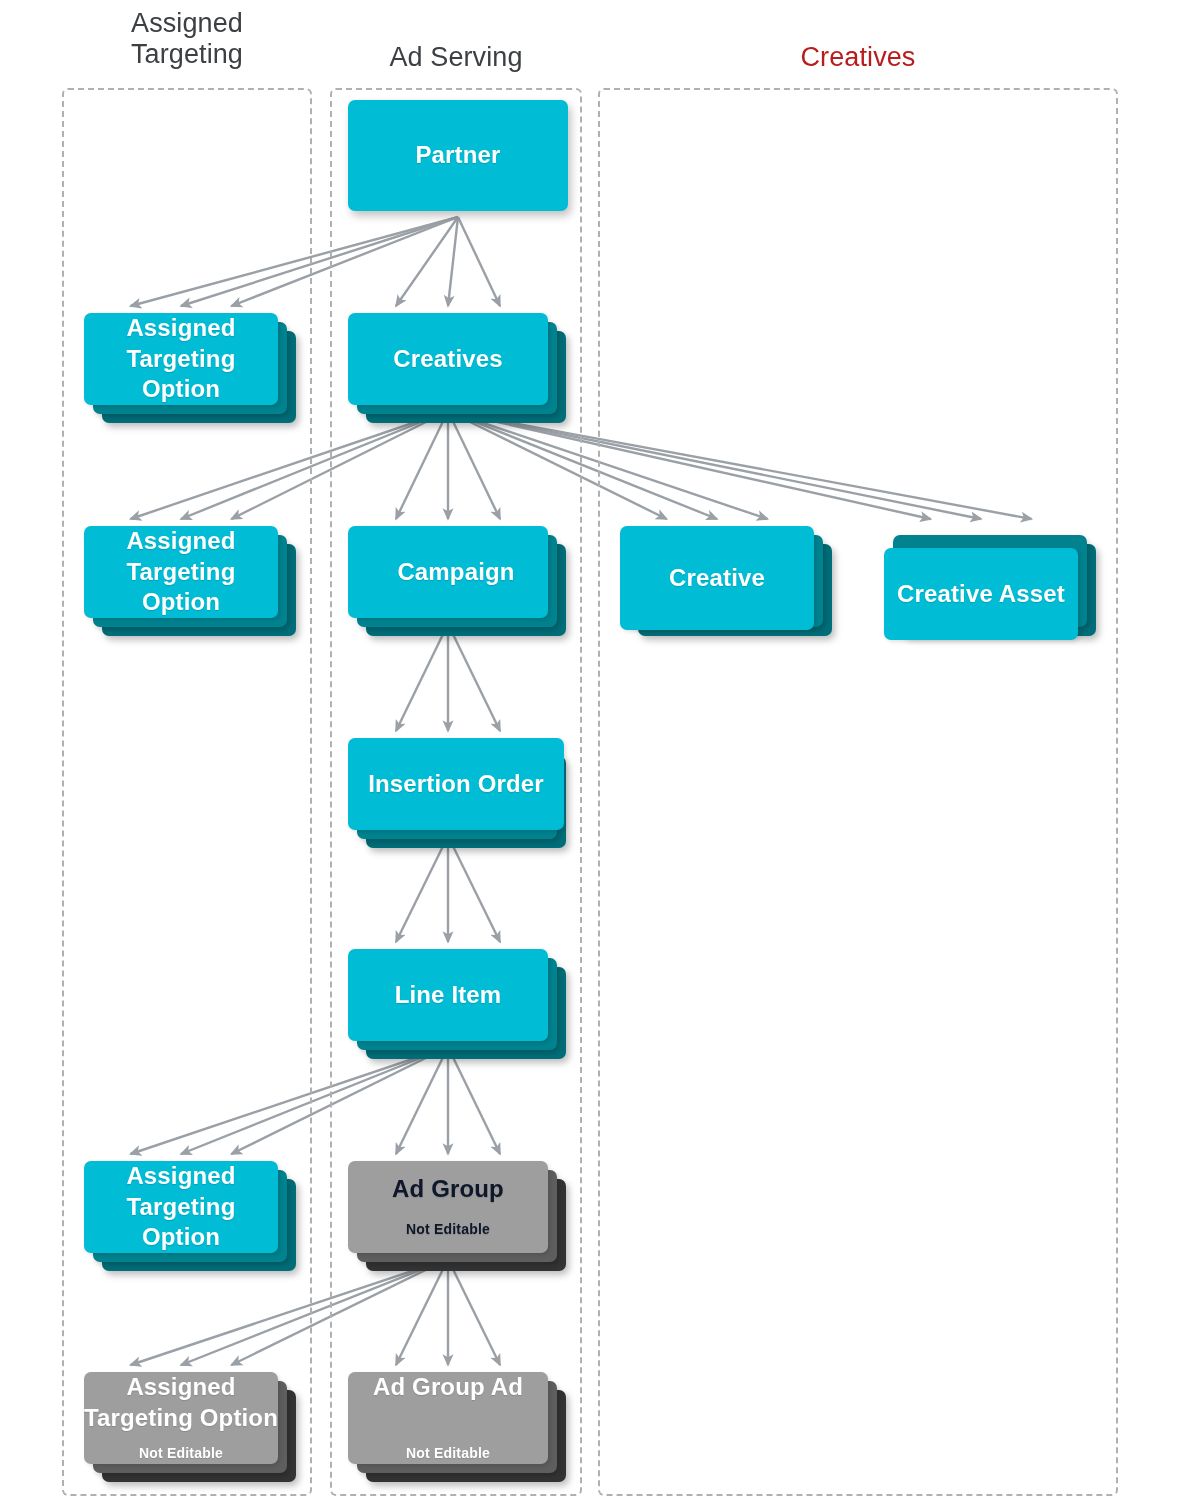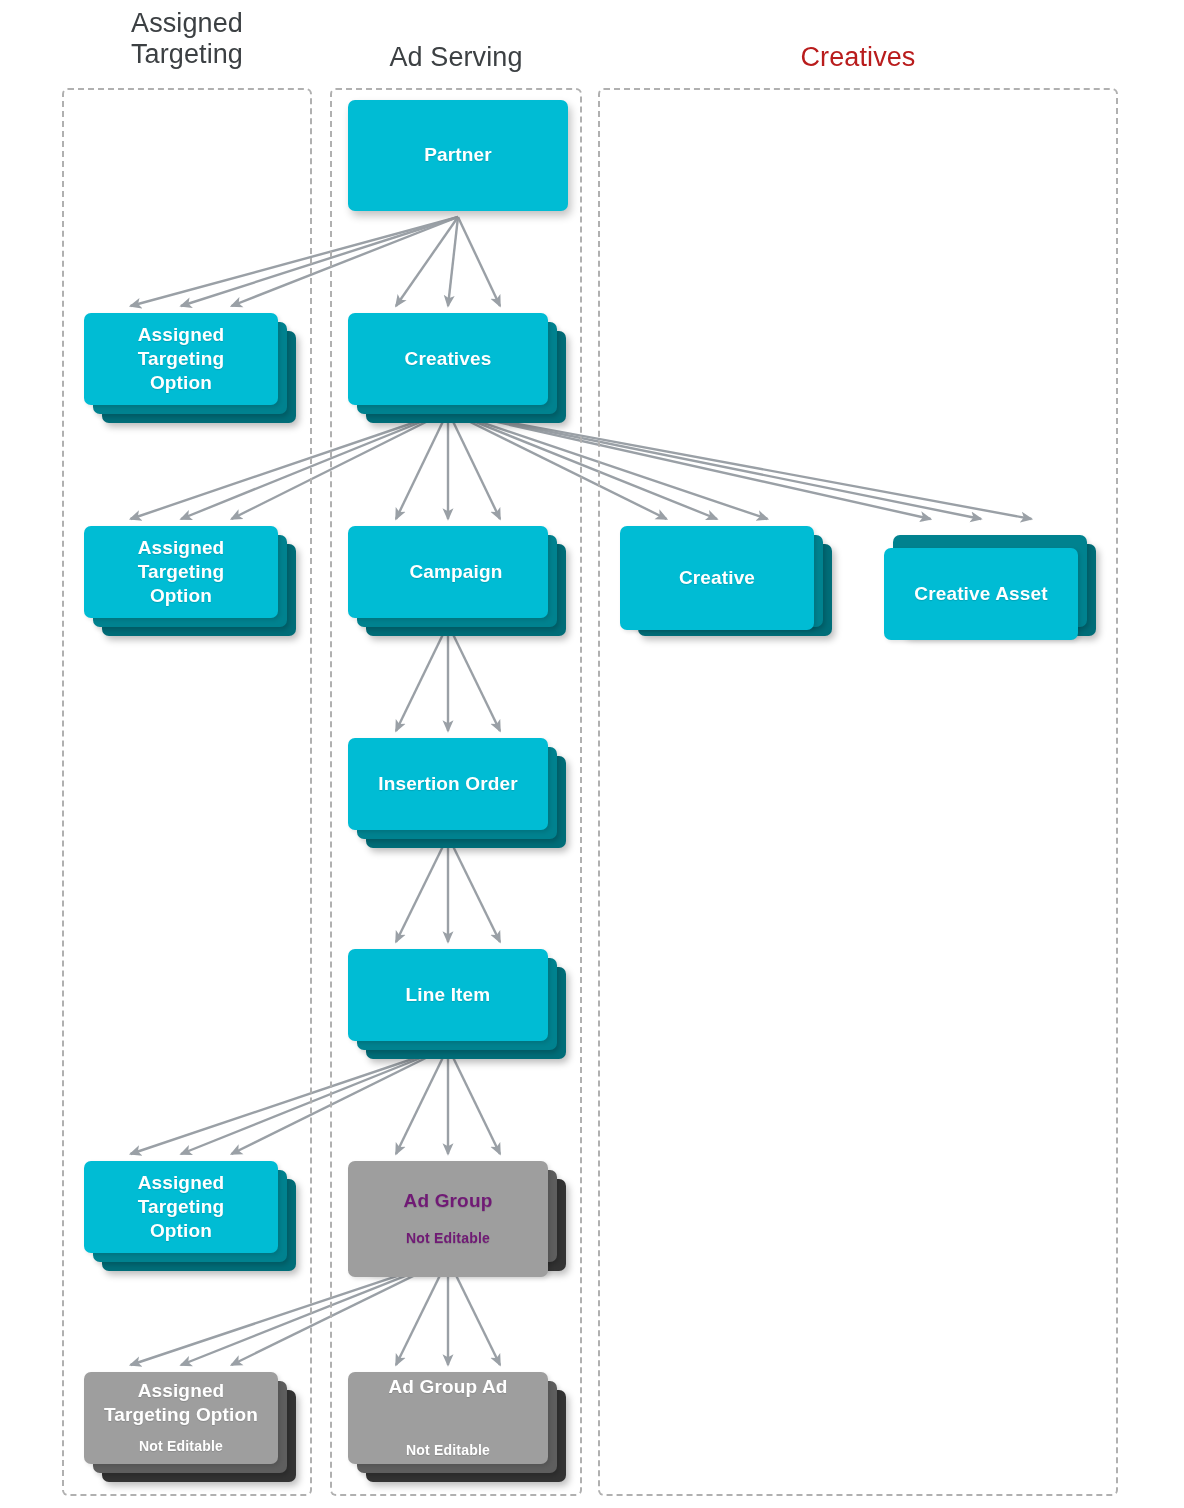--- a/index.html
+++ b/index.html
@@ -42,21 +42,21 @@
     text-align:center;
     color:#ffffff;
   }
   
   .stack{
     position:absolute;
     border-radius:7px;
     box-sizing:border-box;
   }
   .card-title{
-    font-size:19px;
+    font-size:24px;
     font-weight:bold;
     line-height:1.28;
     letter-spacing:.15px;
     white-space:pre-line;
     text-shadow:0 1px 1px rgba(0,0,0,.13);
   }
   .card-sub{
     font-size:14px;
     font-weight:bold;
     line-height:1.2;
@@ -199,21 +199,21 @@
       <div class="node" style="left: 884px; top: 526px; width: 194px; height: 92px;">
         <div class="stack" style="left: 18px; top: 18px; width: 194px; height: 92px; background: rgb(0, 109, 120); box-shadow: rgba(0, 0, 0, 0.26) 3px 4px 7px;"></div>
         <div class="stack" style="left: 9px; top: 9px; width: 194px; height: 92px; background: rgb(0, 130, 143); box-shadow: rgba(0, 0, 0, 0.18) 2px 3px 5px;"></div>
         <div class="card" style="width: 194px; height: 92px; background: rgb(0, 188, 212); color: rgb(255, 255, 255); box-shadow: rgba(0, 0, 0, 0.12) 2px 2px 4px; margin-top: 22px;">
           <div class="card-title">Creative Asset</div>
         </div>
       </div>
       <div class="node" style="left: 348px; top: 738px; width: 200px; height: 92px;">
         <div class="stack" style="left: 18px; top: 18px; width: 200px; height: 92px; background: rgb(0, 109, 120); box-shadow: rgba(0, 0, 0, 0.26) 3px 4px 7px;"></div>
         <div class="stack" style="left: 9px; top: 9px; width: 200px; height: 92px; background: rgb(0, 130, 143); box-shadow: rgba(0, 0, 0, 0.18) 2px 3px 5px;"></div>
-        <div class="card" style="width: 200px; height: 92px; background: rgb(0, 188, 212); color: rgb(255, 255, 255); box-shadow: rgba(0, 0, 0, 0.12) 2px 2px 4px;">
+        <div class="card" style="width: 216px; height: 92px; background: rgb(0, 188, 212); color: rgb(255, 255, 255); box-shadow: rgba(0, 0, 0, 0.12) 2px 2px 4px;">
           <div class="card-title">Insertion Order</div>
         </div>
       </div>
       <div class="node" style="left: 348px; top: 949px; width: 200px; height: 92px;">
         <div class="stack" style="left: 18px; top: 18px; width: 200px; height: 92px; background: rgb(0, 109, 120); box-shadow: rgba(0, 0, 0, 0.26) 3px 4px 7px;"></div>
         <div class="stack" style="left: 9px; top: 9px; width: 200px; height: 92px; background: rgb(0, 130, 143); box-shadow: rgba(0, 0, 0, 0.18) 2px 3px 5px;"></div>
         <div class="card" style="width: 200px; height: 92px; background: rgb(0, 188, 212); color: rgb(255, 255, 255); box-shadow: rgba(0, 0, 0, 0.12) 2px 2px 4px;">
           <div class="card-title">Line Item</div>
         </div>
       </div>
@@ -222,21 +222,21 @@
         <div class="stack" style="left: 9px; top: 9px; width: 194px; height: 92px; background: rgb(0, 130, 143); box-shadow: rgba(0, 0, 0, 0.18) 2px 3px 5px;"></div>
         <div class="card" style="width: 194px; height: 92px; background: rgb(0, 188, 212); color: rgb(255, 255, 255); box-shadow: rgba(0, 0, 0, 0.12) 2px 2px 4px;">
           <div class="card-title">Assigned
 Targeting
 Option</div>
         </div>
       </div>
       <div class="node has-sub" style="left: 348px; top: 1161px; width: 200px; height: 92px;">
         <div class="stack" style="left: 18px; top: 18px; width: 200px; height: 92px; background: rgb(51, 51, 51); box-shadow: rgba(0, 0, 0, 0.26) 3px 4px 7px;"></div>
         <div class="stack" style="left: 9px; top: 9px; width: 200px; height: 92px; background: rgb(94, 94, 94); box-shadow: rgba(0, 0, 0, 0.18) 2px 3px 5px;"></div>
-        <div class="card" style="width: 200px; height: 116px; background: rgb(158, 158, 158); color: #701a75; box-shadow: rgba(0, 0, 0, 0.12) 2px 2px 4px; gap: 6px;">
+        <div class="card" style="width: 200px; height: 92px; background: rgb(158, 158, 158); color: #0f172a; box-shadow: rgba(0, 0, 0, 0.12) 2px 2px 4px; gap: 6px;">
           <div class="card-title">Ad Group</div>
           <div class="card-sub">Not Editable</div>
         </div>
       </div>
       <div class="node has-sub" style="left: 84px; top: 1372px; width: 194px; height: 92px;">
         <div class="stack" style="left: 18px; top: 18px; width: 194px; height: 92px; background: rgb(51, 51, 51); box-shadow: rgba(0, 0, 0, 0.26) 3px 4px 7px;"></div>
         <div class="stack" style="left: 9px; top: 9px; width: 194px; height: 92px; background: rgb(94, 94, 94); box-shadow: rgba(0, 0, 0, 0.18) 2px 3px 5px;"></div>
         <div class="card" style="width: 194px; height: 92px; background: rgb(158, 158, 158); color: rgb(255, 255, 255); box-shadow: rgba(0, 0, 0, 0.12) 2px 2px 4px;">
           <div class="card-title">Assigned
 Targeting Option</div>

